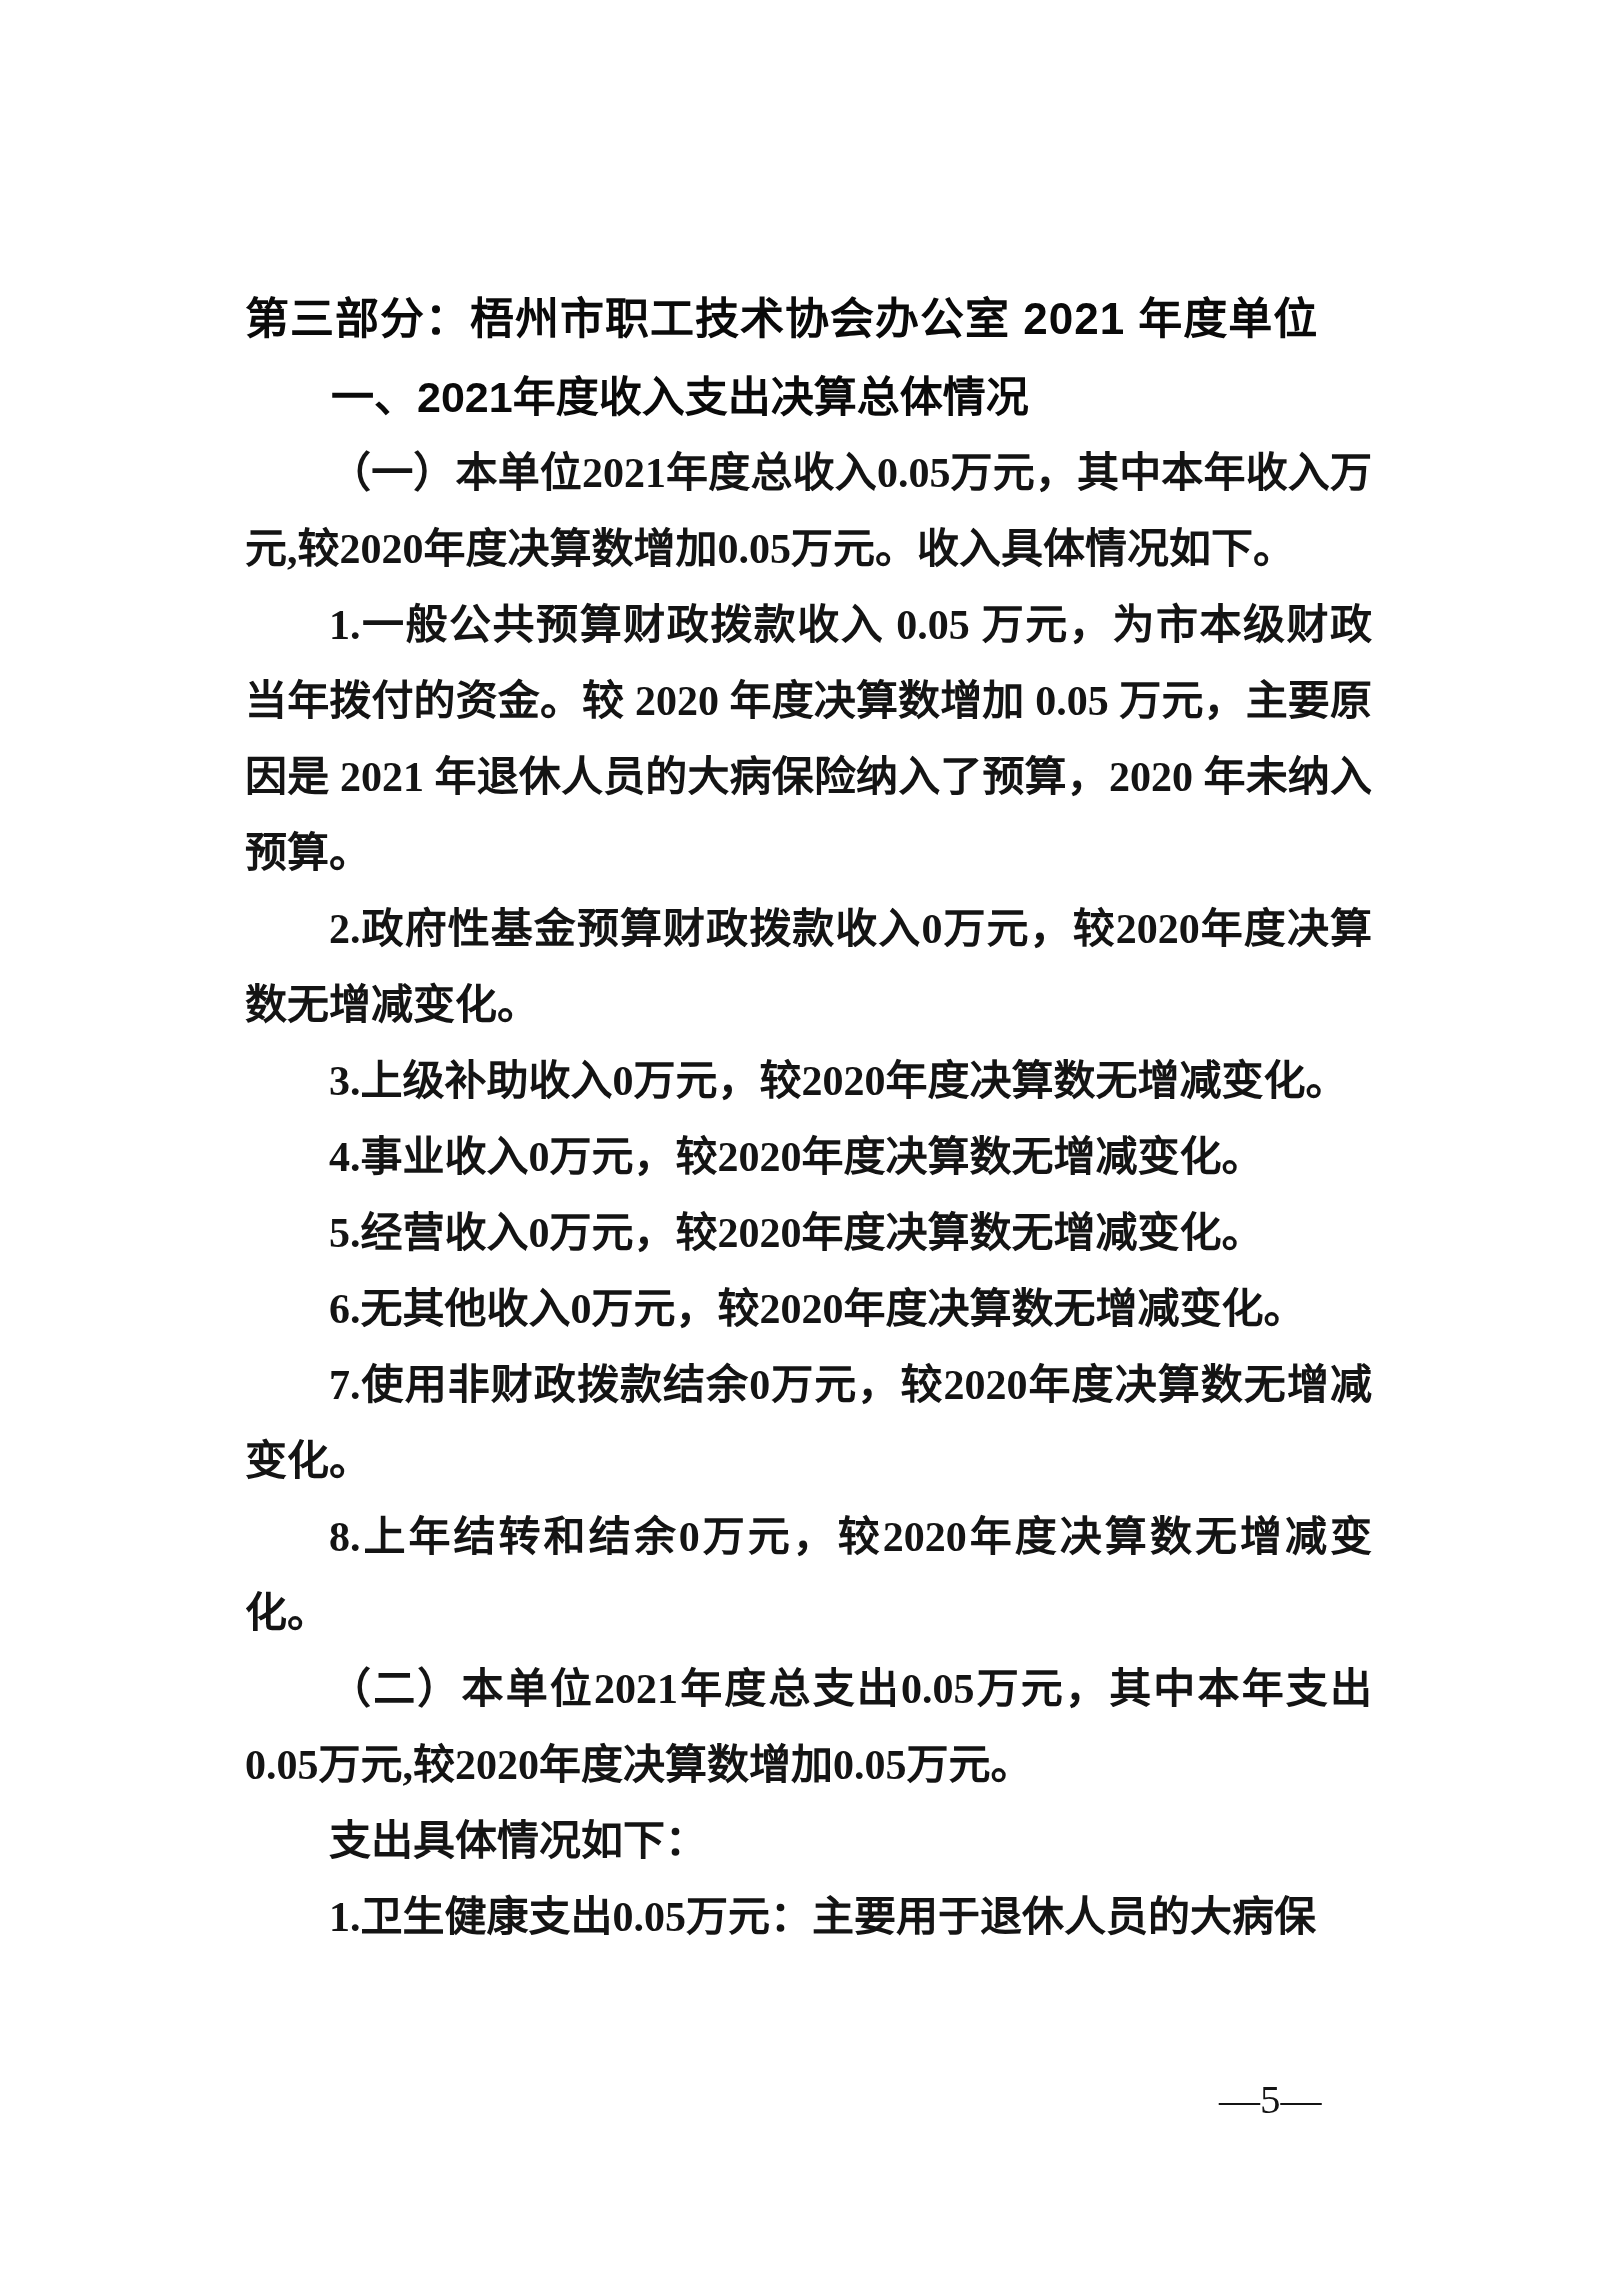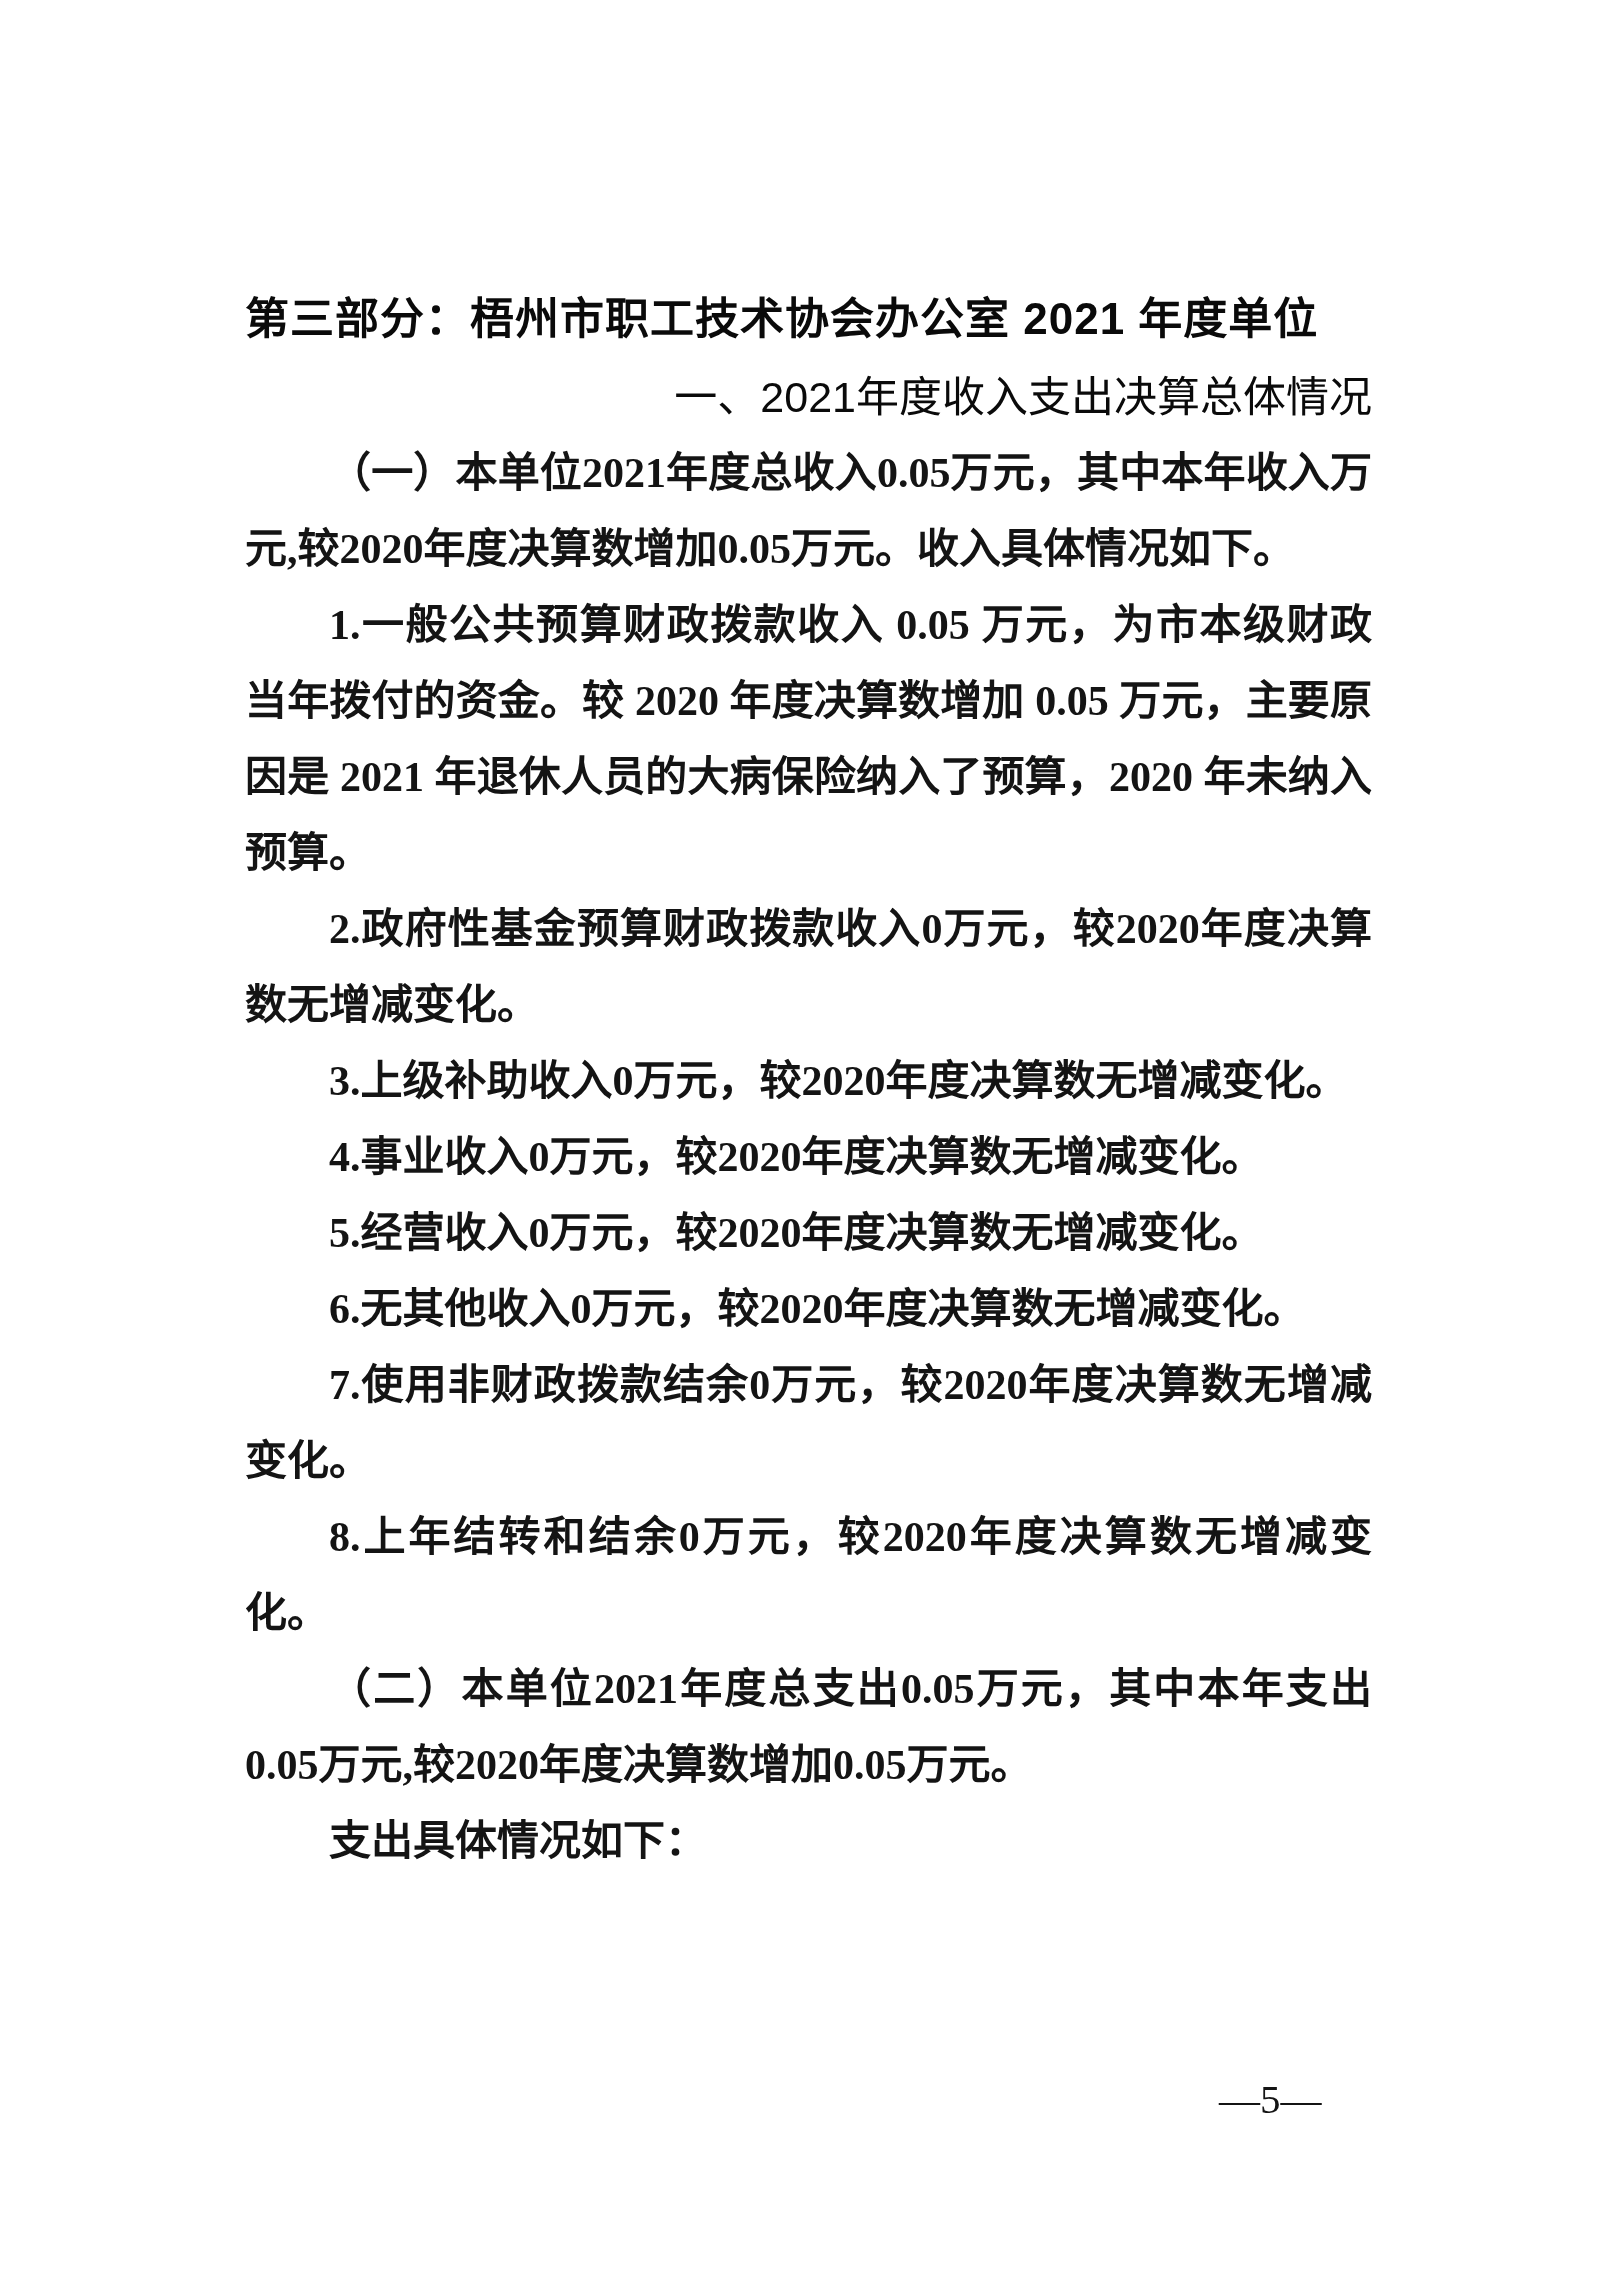--- a/index.html
+++ b/index.html
@@ -25,26 +25,25 @@
     font-family: "Liberation Sans", sans-serif;
     font-weight: 700;
     font-size: 44px;
     line-height: 80px;
     letter-spacing: 1px;
     color: #0a0a0a;
     white-space: nowrap;
   }
   .section-heading {
     font-family: "Liberation Sans", sans-serif;
-    font-weight: 400;
+    font-weight: 700;
     font-size: 43px;
     line-height: 76px;
     text-indent: 2em;
     color: #0a0a0a;
-    text-align: right;
   }
   .para {
     font-family: "Liberation Serif", serif;
     font-weight: 700;
     font-size: 42px;
     line-height: 76px;
     text-align: justify;
     text-justify: inter-character;
     text-indent: 2em;
     color: #141414;
@@ -76,18 +75,19 @@
     <p class="para">1.一般公共预算财政拨款收入 0.05 万元，为市本级财政当年拨付的资金。较 2020 年度决算数增加 0.05 万元，主要原因是 2021 年退休人员的大病保险纳入了预算，2020 年未纳入预算。</p>
     <p class="para">2.政府性基金预算财政拨款收入0万元，较2020年度决算数无增减变化。</p>
     <p class="para">3.上级补助收入0万元，较2020年度决算数无增减变化。</p>
     <p class="para">4.事业收入0万元，较2020年度决算数无增减变化。</p>
     <p class="para">5.经营收入0万元，较2020年度决算数无增减变化。</p>
     <p class="para">6.无其他收入0万元，较2020年度决算数无增减变化。</p>
     <p class="para">7.使用非财政拨款结余0万元，较2020年度决算数无增减变化。</p>
     <p class="para">8.上年结转和结余0万元，较2020年度决算数无增减变化。</p>
     <p class="para">（二）本单位2021年度总支出0.05万元，其中本年支出0.05万元,较2020年度决算数增加0.05万元。</p>
     <p class="para">支出具体情况如下：</p>
+    <p class="para">1.卫生健康支出0.05万元：主要用于退休人员的大病保</p>
 
   </div>
 
   <div class="page-number">—5—</div>
 </div>
 
 
 </body></html>

